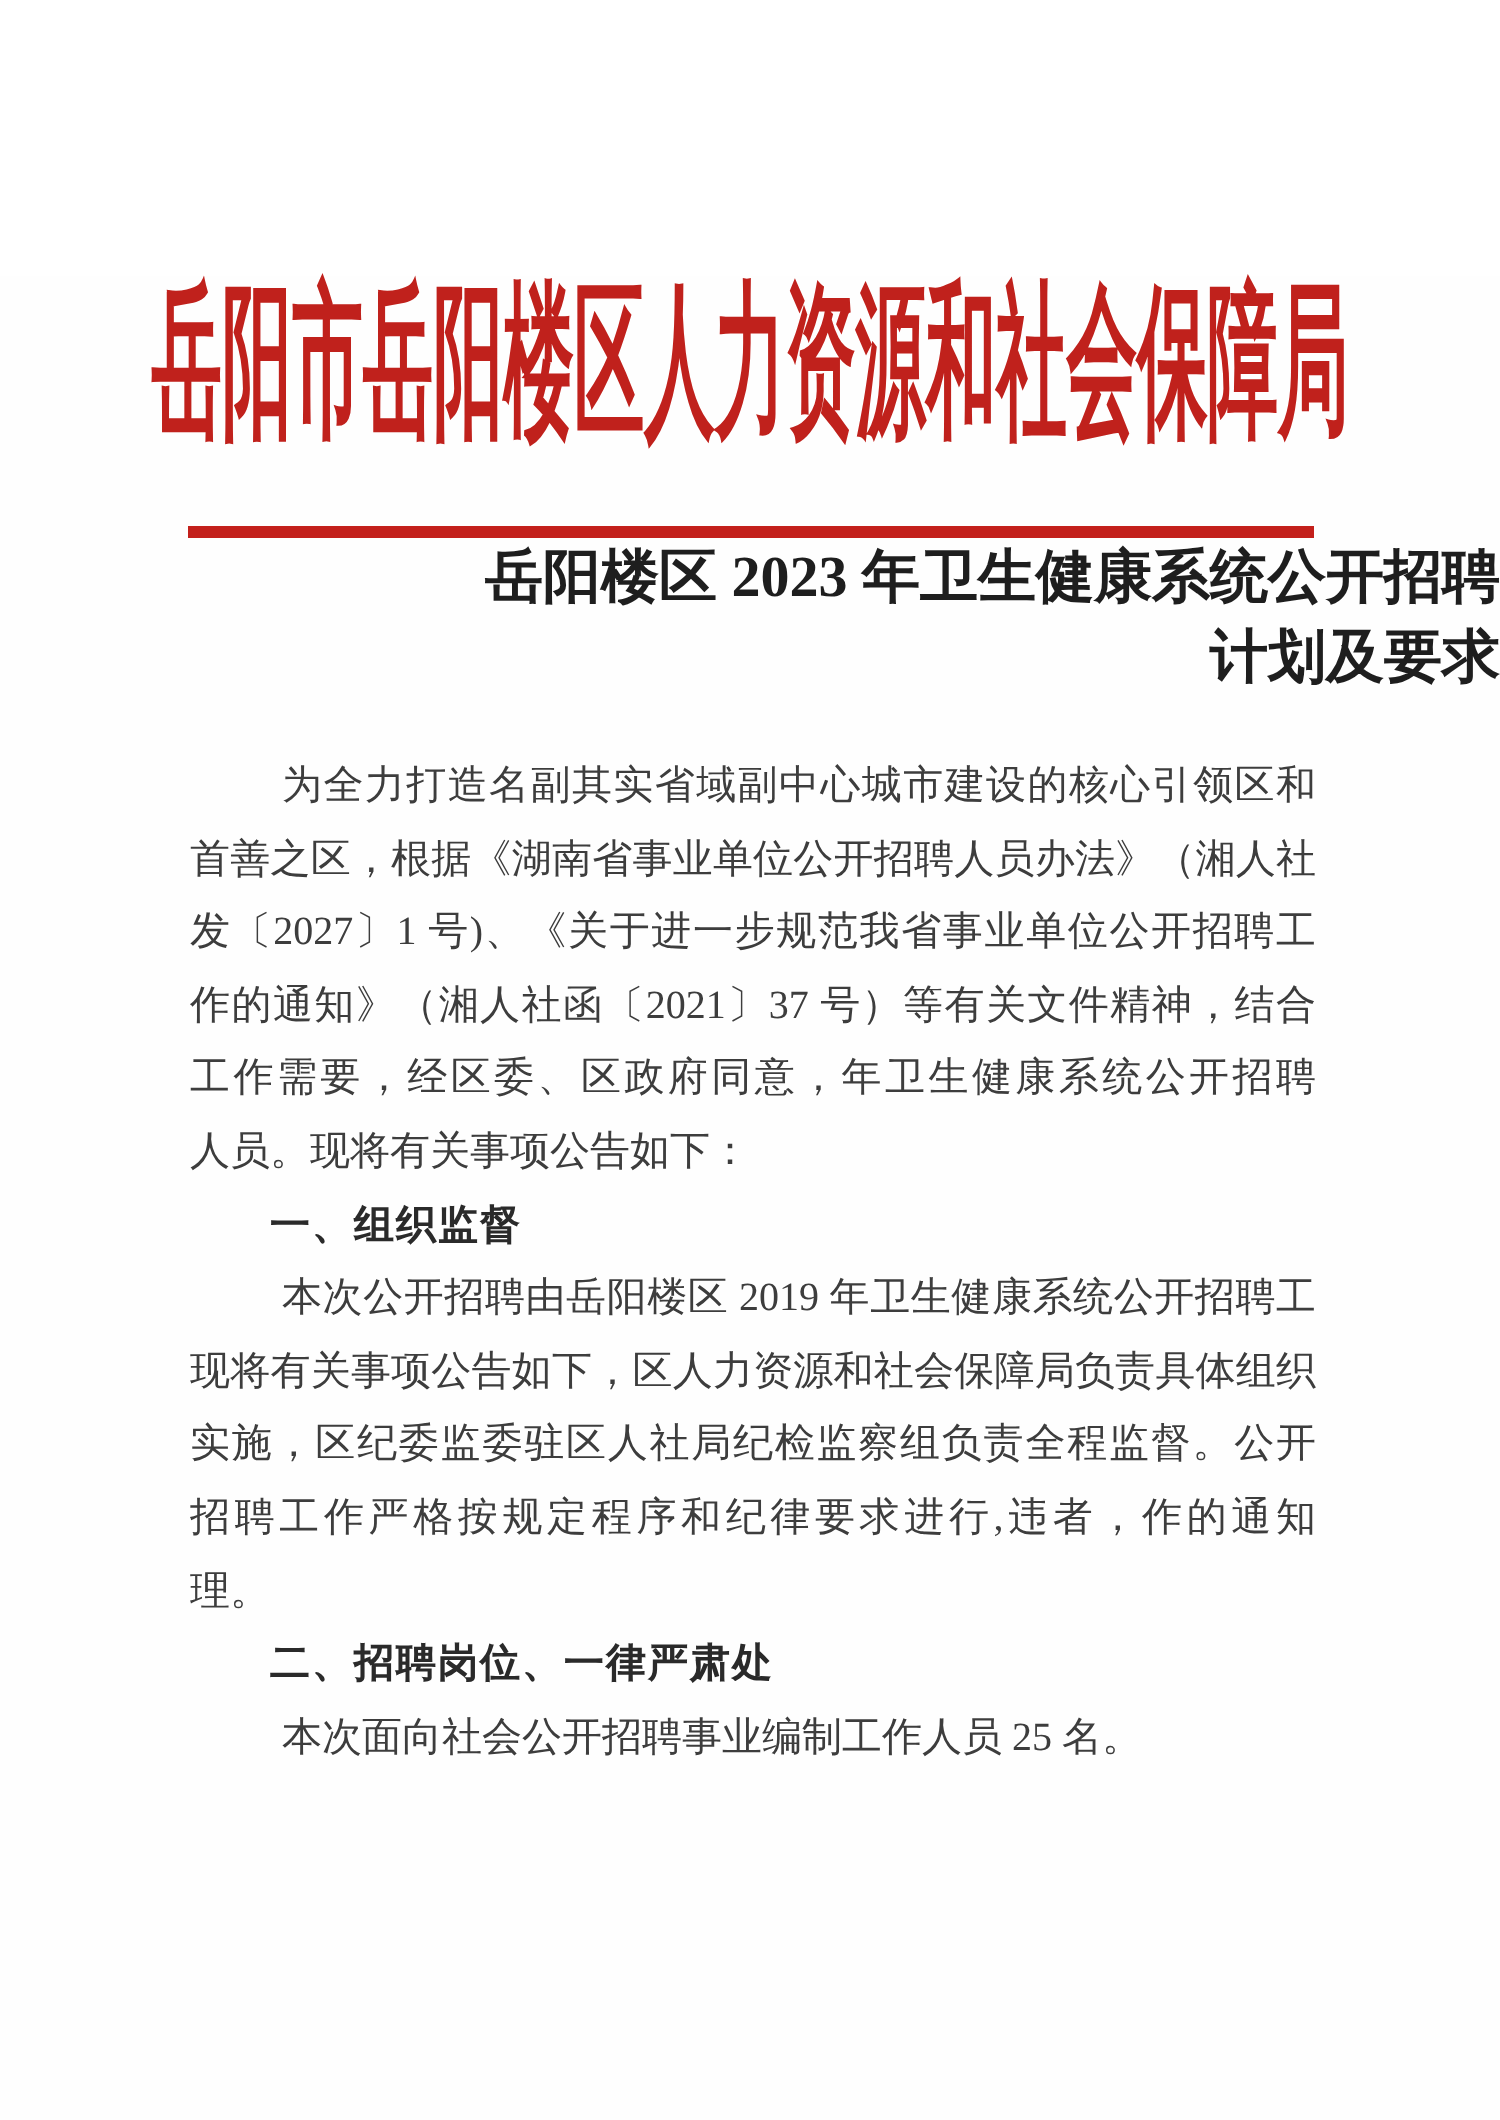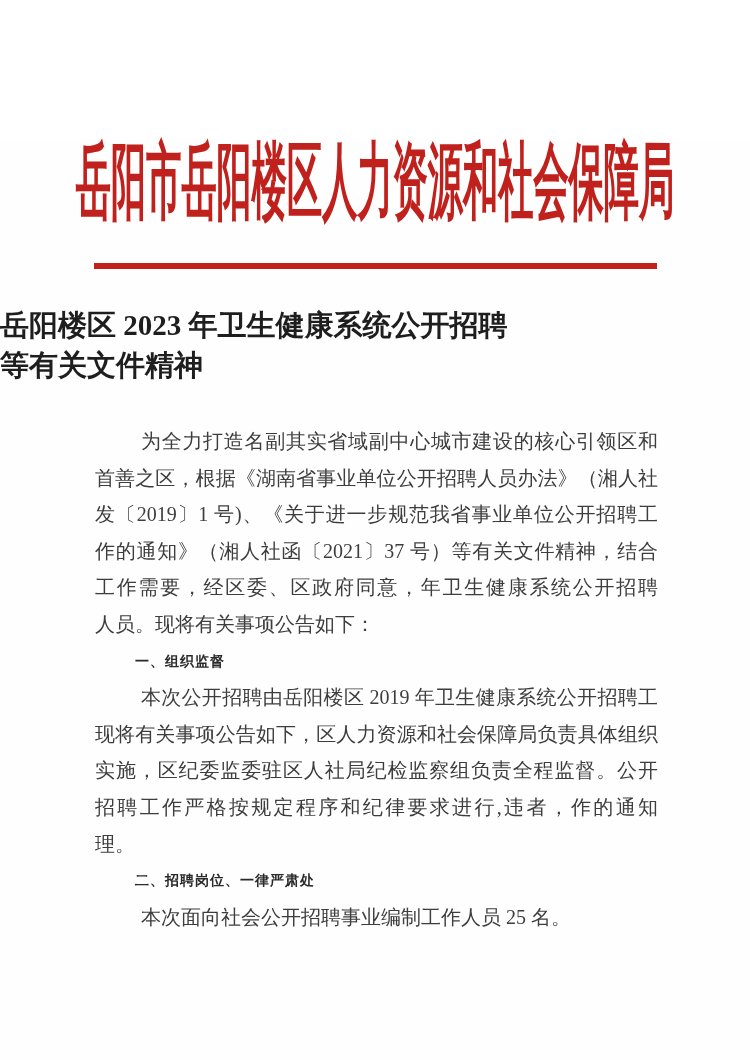--- a/index.html
+++ b/index.html
@@ -38,32 +38,31 @@
     font-family: "Liberation Serif", serif;
   }
   .red-rule {
     width: 563px;
     height: 6px;
     background: #c3201b;
     margin: 37px auto 0 auto;
   }
   
   .doc-title {
-    margin-top: 36px;
-    text-align: left;
+    text-align: right;
     font-size: 29px;
     font-weight: 700;
     color: #1e1e1e;
     line-height: 40px;
     font-family: "Liberation Serif", serif;
   }
   
   .body-text {
     width: 563px;
-    margin: 38px 0 0 95px;
+    margin: 26px 0 0 95px;
     font-size: 20px;
     color: #3d3d3d;
     font-family: "Liberation Serif", serif;
   }
   .bodyline {
     line-height: 36.6px;
     height: 36.6px;
     text-align: justify;
     text-align-last: justify;
     overflow: hidden;
@@ -77,45 +76,45 @@
   .bodyline.first {
     text-indent: 46px;
   }
   .section-heading {
     line-height: 36.6px;
     height: 36.6px;
     text-indent: 40px;
     font-weight: 700;
     color: #2a2a2a;
     font-family: "Liberation Sans", sans-serif;
-    font-size: 14px;
+    font-size: 20px;
     letter-spacing: 1px;
   }
 </style>
 </head>
 <body>
 
 <div class="page">
 
   <div class="banner">
     <div class="banner-text">岳阳市岳阳楼区人力资源和社会保障局</div>
   </div>
 
   <div class="red-rule"></div>
 
   <div class="doc-title">
     <div>岳阳楼区 2023 年卫生健康系统公开招聘</div>
-    <div>等有关文件精神</div>
+    <div>计划及要求</div>
   </div>
 
   <div class="body-text">
 
     <div class="bodyline first">为全力打造名副其实省域副中心城市建设的核心引领区和</div>
     <div class="bodyline">首善之区，根据《湖南省事业单位公开招聘人员办法》（湘人社</div>
-    <div class="bodyline">发〔2019〕1 号)、《关于进一步规范我省事业单位公开招聘工</div>
+    <div class="bodyline">发〔2027〕1 号)、《关于进一步规范我省事业单位公开招聘工</div>
     <div class="bodyline">作的通知》（湘人社函〔2021〕37 号）等有关文件精神，结合</div>
     <div class="bodyline">工作需要，经区委、区政府同意，年卫生健康系统公开招聘</div>
     <div class="bodyline last">人员。现将有关事项公告如下：</div>
 
     <div class="section-heading">一、组织监督</div>
 
     <div class="bodyline first">本次公开招聘由岳阳楼区 2019 年卫生健康系统公开招聘工</div>
     <div class="bodyline">现将有关事项公告如下，区人力资源和社会保障局负责具体组织</div>
     <div class="bodyline">实施，区纪委监委驻区人社局纪检监察组负责全程监督。公开</div>
     <div class="bodyline">招聘工作严格按规定程序和纪律要求进行,违者，作的通知</div>

